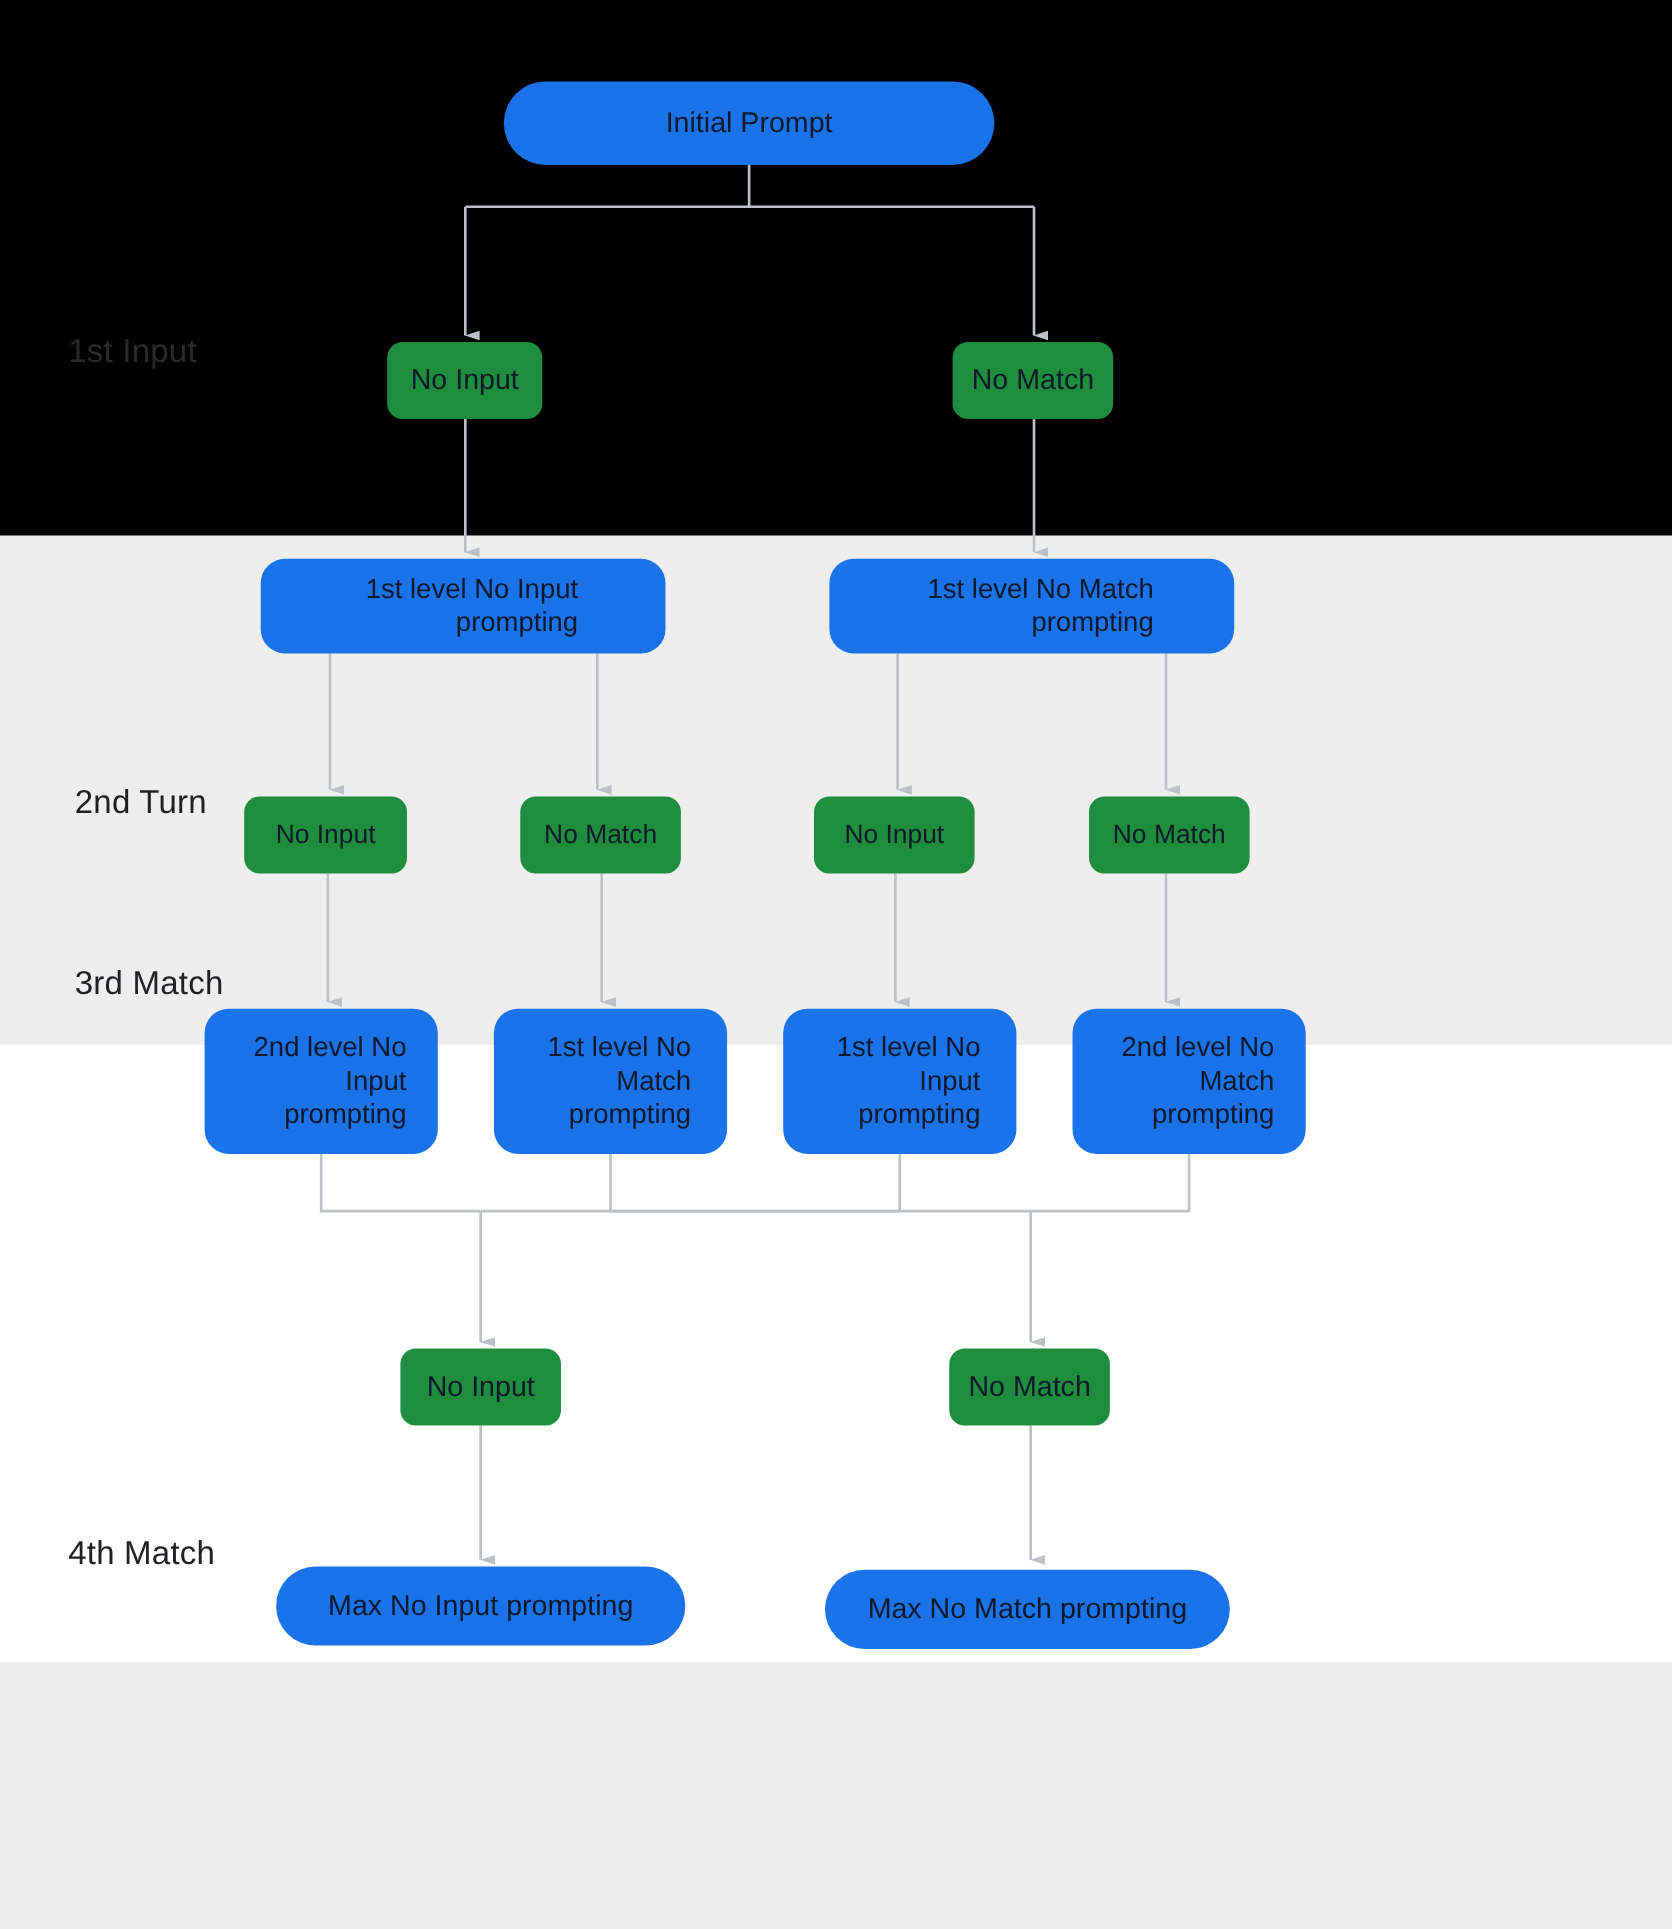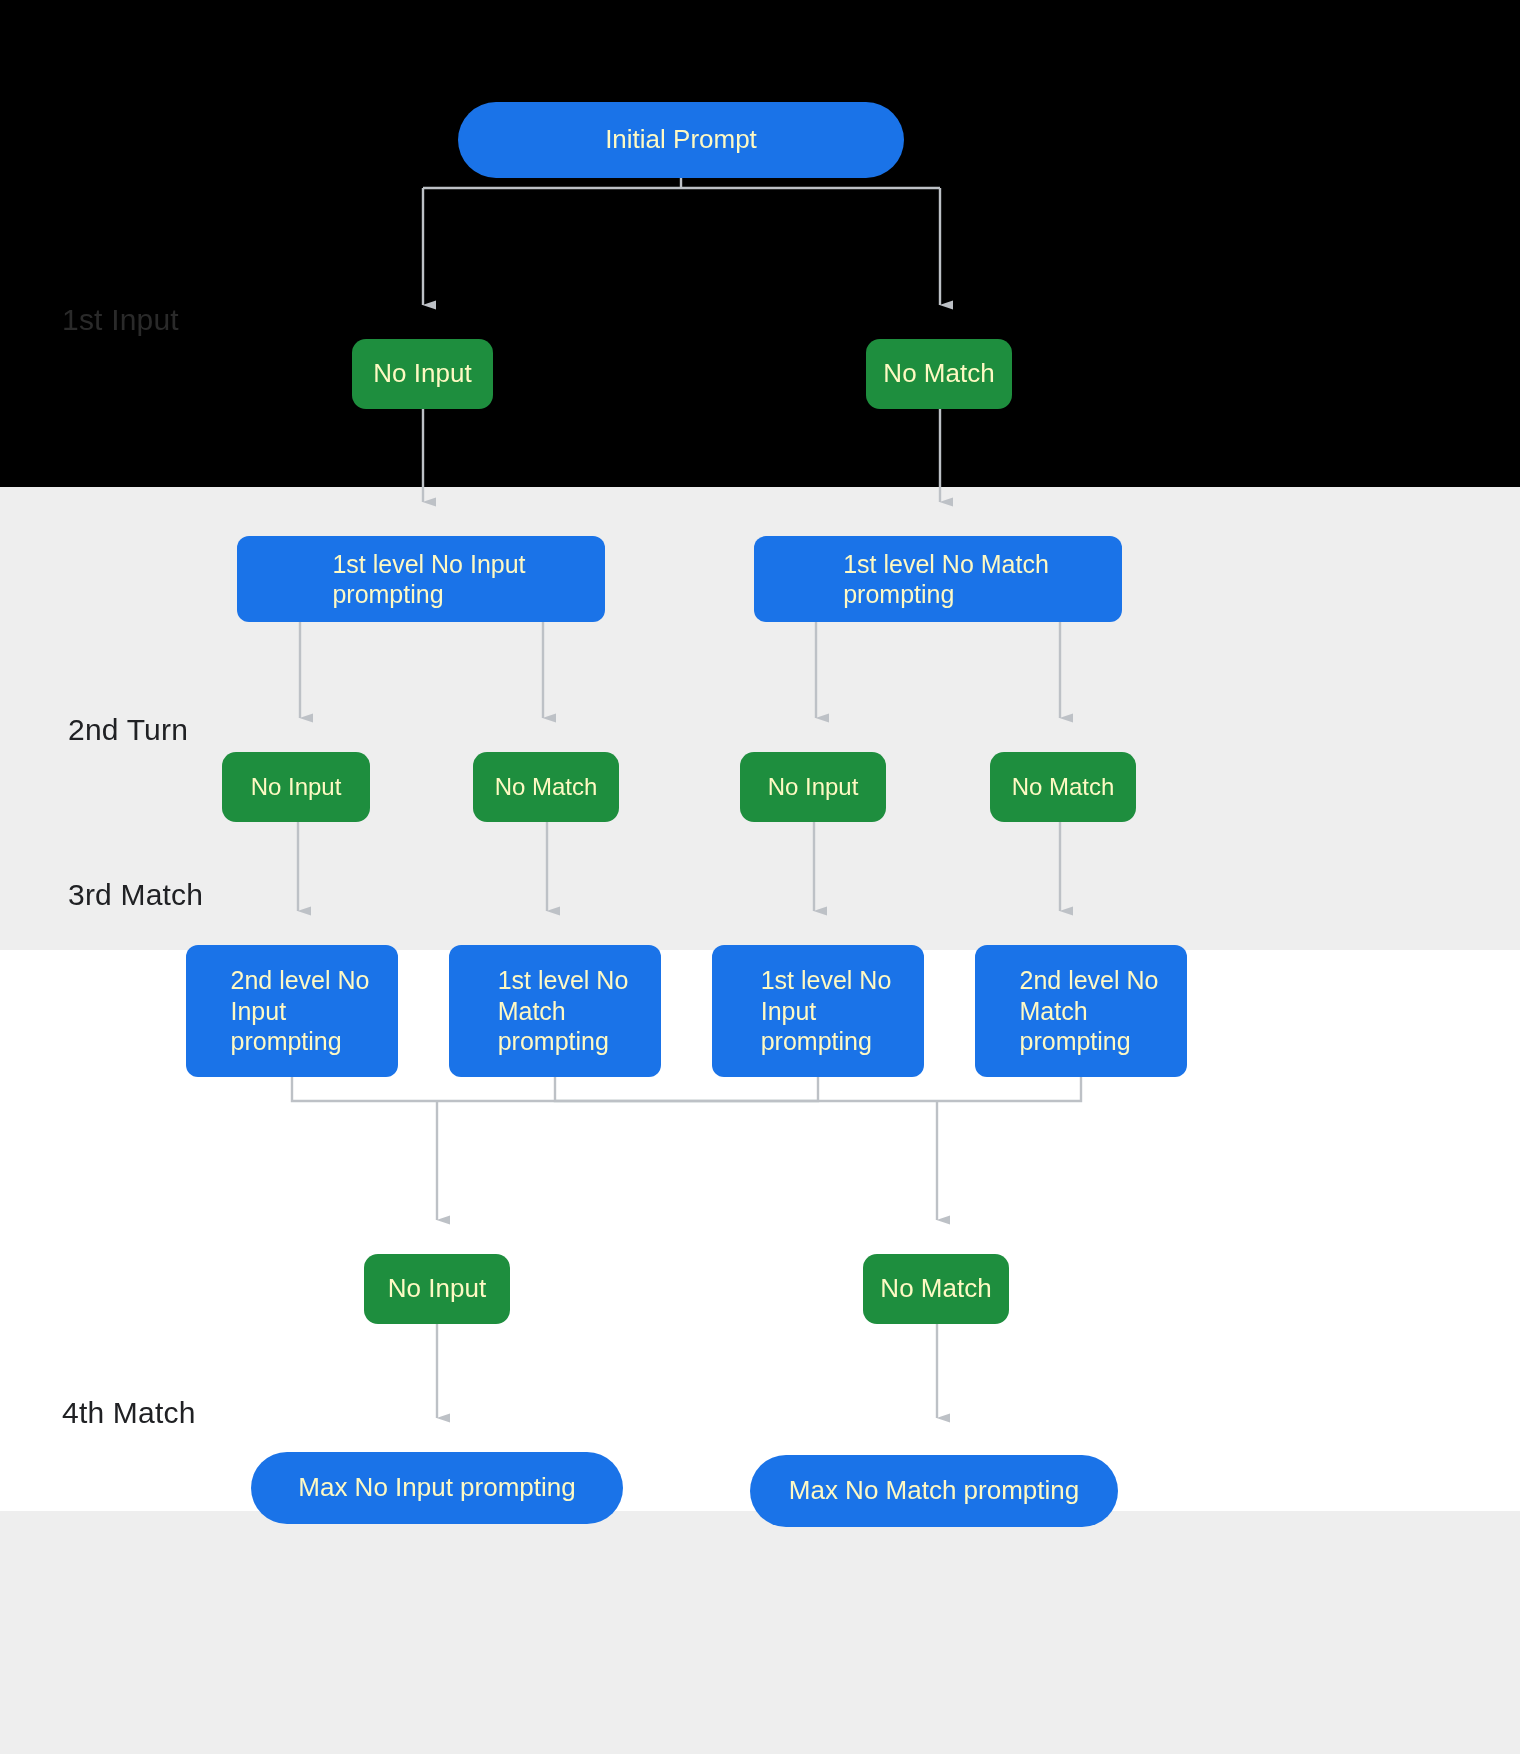--- a/index.html
+++ b/index.html
@@ -40,33 +40,32 @@
     color: #202124;
     white-space: nowrap;
   }
   .turn-label.on-dark { color: #2a2a2a; }
 
   .node {
     position: absolute;
     display: flex;
     align-items: center;
     justify-content: center;
-    text-align: left;
-    color: #fef9c3;
+    text-align: right;
+    color: #0f172a;
     box-sizing: border-box;
     line-height: 1.22;
     white-space: pre-line;
-    margin-top: 28px;
   }
   .node.blue  { background: #1a73e8; }
   .node.green { background: #1e8e3e; }
 
   .pill { border-radius: 999px; }
   .rrect { border-radius: 14px; }
-  .rrect-lg { border-radius: 12px; padding-left: 16px; }
+  .rrect-lg { border-radius: 22px; padding-left: 16px; }
 </style>
 </head>
 <body>
 
 <div id="canvas">
 
   <div class="band" id="band-1"></div>
   <div class="band" id="band-2"></div>
   <div class="band" id="band-3"></div>
   <div class="band" id="band-4"></div>

